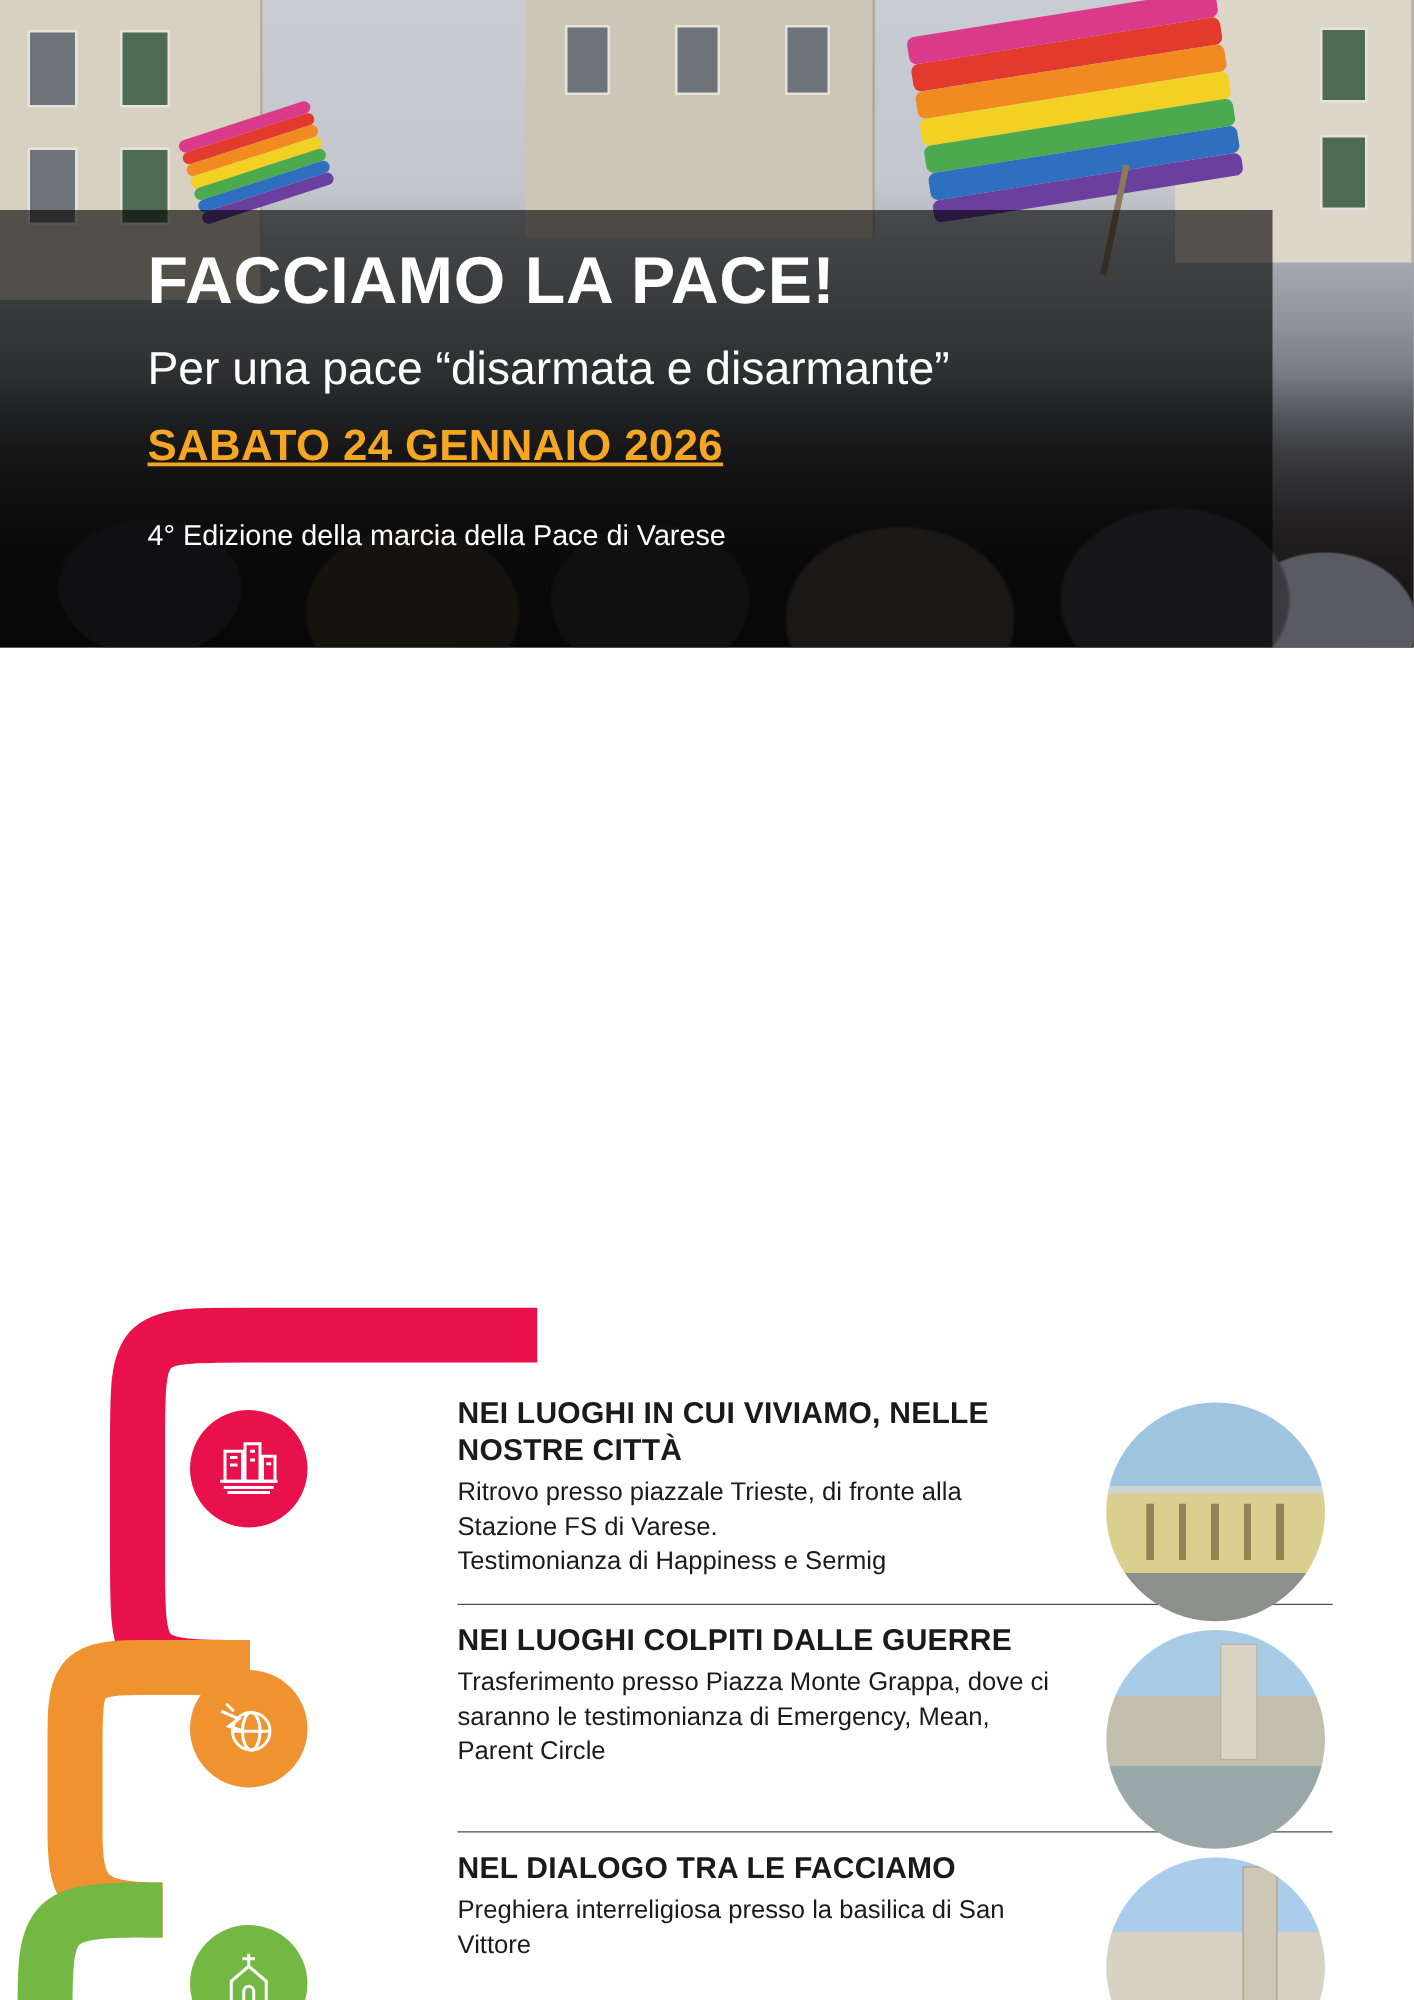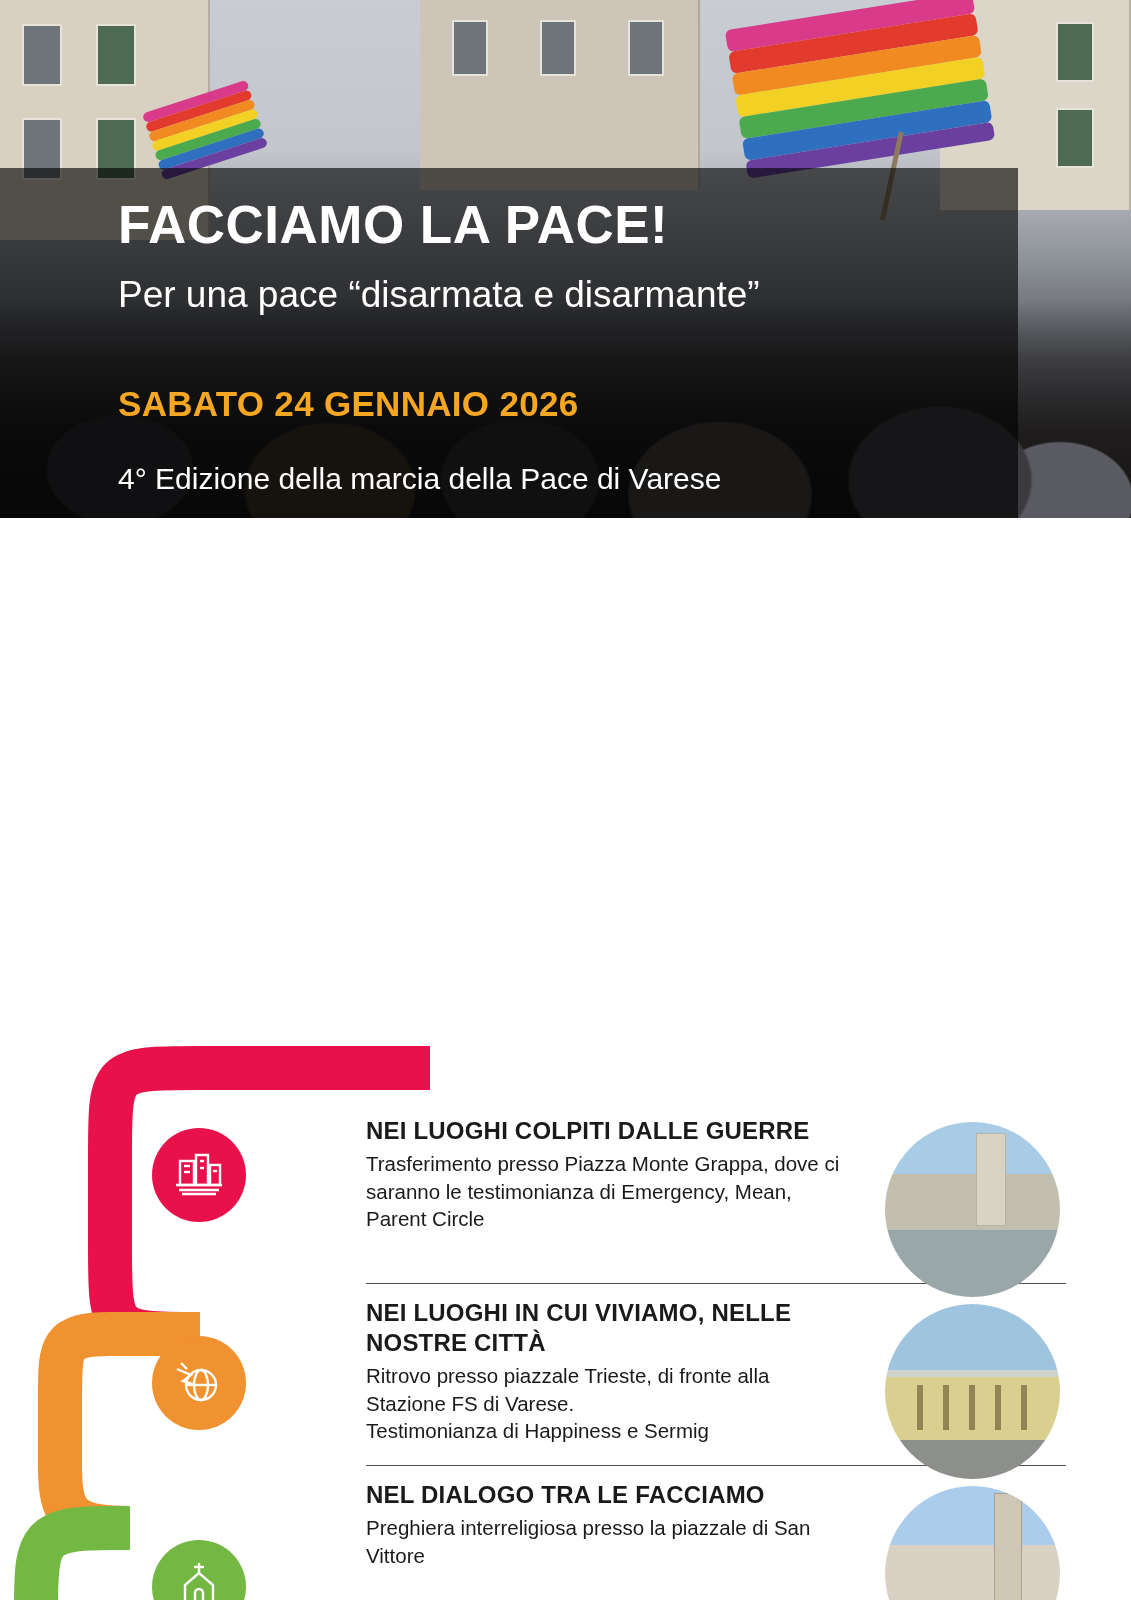--- a/index.html
+++ b/index.html
@@ -86,25 +86,26 @@
   .hero-sub {
     font-size: 37px;
     color: #ffffff;
     margin-top: 21px;
     line-height: 1.15;
   }
   .hero-date {
     font-size: 35px;
     font-weight: bold;
     color: #f5a623;
-    margin-top: 67px;
+    margin-top: 20px;
     letter-spacing: 0.3px;
+    text-decoration: underline;
   }
   .hero-edition {
-    font-size: 30px;
+    font-size: 23px;
     color: #ffffff;
     margin-top: 38px;
   }
 
   
   .body-area { position: relative; width: 1131px; height: 1082px; }
 
   
   .snake { position: absolute; left: 0; top: 528px; width: 430px; height: 900px; }
 
@@ -296,34 +297,34 @@
           <path d="M28 14 L14 26 L14 46 L42 46 L42 26 Z"></path>
           <path d="M24 46 L24 34 a4 4 0 0 1 8 0 L32 46"></path>
           <line x1="8" y1="46" x2="48" y2="46"></line>
         </g>
       </svg>
     </div>
 
     <div class="sections">
 
       <div class="section">
-        <div class="sec-title">NEI LUOGHI COLPITI DALLE GUERRE</div>
-        <div class="sec-desc">Trasferimento presso Piazza Monte Grappa, dove ci saranno le testimonianza di Emergency, Mean, Parent Circle</div>
-        <div class="sec-photo ph-piazza"></div>
-      </div>
-
-      <div class="section">
         <div class="sec-title">NEI LUOGHI IN CUI VIVIAMO, NELLE NOSTRE CITTÀ</div>
         <div class="sec-desc" style="white-space:pre-line">Ritrovo presso piazzale Trieste, di fronte alla Stazione FS di Varese.
 Testimonianza di Happiness e Sermig</div>
         <div class="sec-photo ph-station"></div>
       </div>
 
       <div class="section">
+        <div class="sec-title">NEI LUOGHI COLPITI DALLE GUERRE</div>
+        <div class="sec-desc">Trasferimento presso Piazza Monte Grappa, dove ci saranno le testimonianza di Emergency, Mean, Parent Circle</div>
+        <div class="sec-photo ph-piazza"></div>
+      </div>
+
+      <div class="section">
         <div class="sec-title">NEL DIALOGO TRA LE FACCIAMO</div>
-        <div class="sec-desc">Preghiera interreligiosa presso la piazzale di San Vittore</div>
+        <div class="sec-desc">Preghiera interreligiosa presso la basilica di San Vittore</div>
         <div class="sec-photo ph-basilica"></div>
       </div>
 
     </div>
 
   </div>
 </div>
 
 </body></html>

